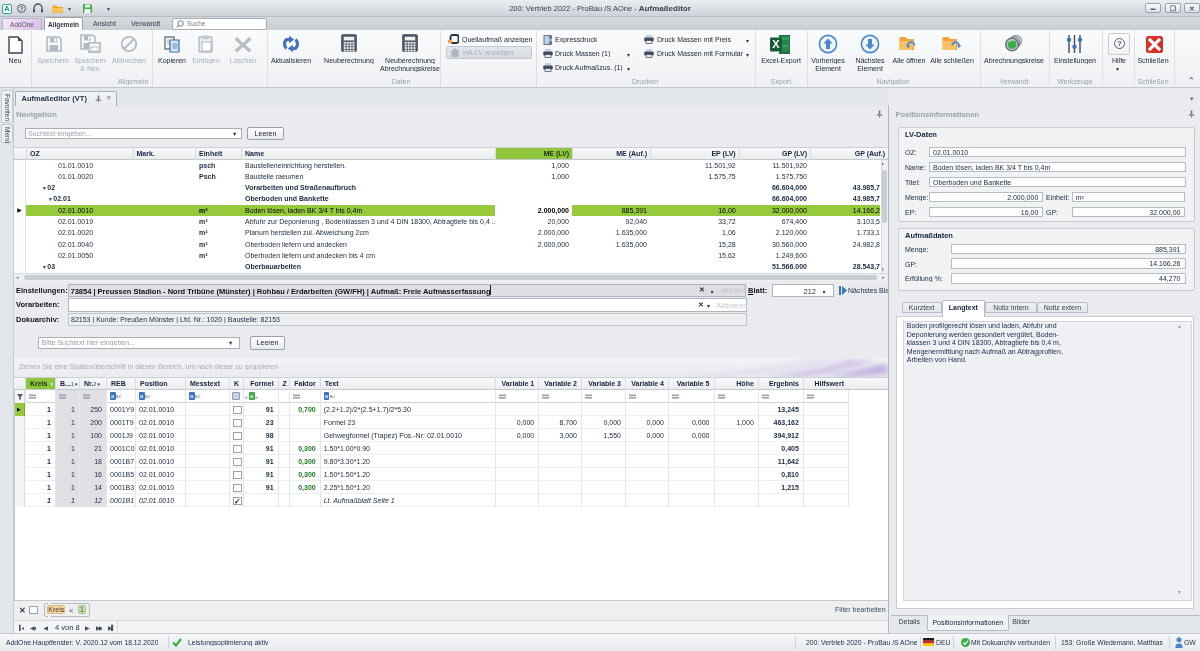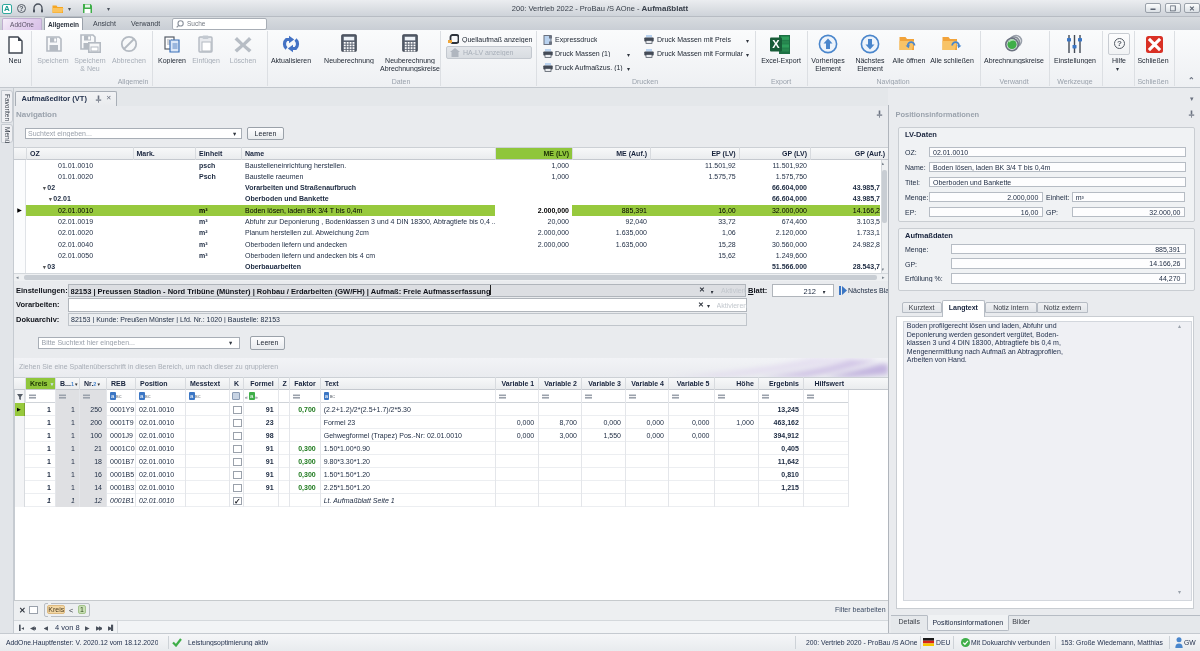--- a/index.html
+++ b/index.html
@@ -20,21 +20,21 @@
     <path d="M0.5 1.5 h4 l1 1.5 h5.5 v6 h-10.5 z" fill="#f5a623"></path>
     <path d="M0.5 4 h11 l-1.5 4.5 h-9.5 z" fill="#fbc35c"></path>
   </svg>
 <div class="abs nw" style="left:68px;top:5px;font-size:6px;color:#4a515c;">▾</div>
 <svg class="abs" style="left:83px;top:4px;" width="9" height="9" viewBox="0 0 9 9">
     <path d="M0 0 h7.5 L9 1.5 V9 H0 z" fill="#3fae49"></path>
     <rect x="2" y="0.5" width="5" height="3" fill="#e8f5e9"></rect>
     <rect x="1.5" y="5" width="6" height="4" fill="#fff"></rect>
   </svg>
 <div class="abs nw" style="left:107px;top:5px;font-size:6px;color:#4a515c;">▾</div>
-<div class="abs" style="left:0px;top:4px;width:1200px;text-align:center;color:#3a414c;"><span style="font-size:7.5px;">200: Vertrieb 2022 - ProBau /S AOne - </span><b style="font-size:8px;">Aufmaßblatt</b></div>
+<div class="abs" style="left:0px;top:4px;width:1200px;text-align:center;color:#3a414c;"><span style="font-size:7.5px;">200: Vertrieb 2022 - ProBau /S AOne - </span><b style="font-size:8px;">Aufmaßeditor</b></div>
 <div class="abs" style="left:1145px;top:3px;width:16px;height:10px;background:linear-gradient(#fbfcfd,#dbe0e5);border:1px solid #9aa1aa;border-radius:2px;color:#5b6472;font-size:5px;text-align:center;line-height:9px;font-weight:bold;">▬</div>
 <div class="abs" style="left:1165px;top:3px;width:16px;height:10px;background:linear-gradient(#fbfcfd,#dbe0e5);border:1px solid #9aa1aa;border-radius:2px;color:#5b6472;font-size:7px;text-align:center;line-height:9px;font-weight:bold;">❐</div>
 <div class="abs" style="left:1184px;top:3px;width:16px;height:10px;background:linear-gradient(#fbfcfd,#dbe0e5);border:1px solid #9aa1aa;border-radius:2px;color:#5b6472;font-size:7px;text-align:center;line-height:9px;font-weight:bold;">✕</div>
 <div class="abs" style="left:0px;top:17px;width:1200px;height:13px;background:linear-gradient(#d7dbdf,#c9ced5);"></div>
 <div class="abs" style="left:2px;top:17.5px;width:40px;height:12.5px;background:linear-gradient(135deg,#f6effa 0%,#e5d3ef 45%,#d7bfe7 100%);border:1px solid #c0aed0;border-bottom:none;border-radius:2px 2px 0 0;color:#5d5468;text-align:center;line-height:12px;font-size:6.5px;">AddOne</div>
 <div class="abs" style="left:44px;top:16.5px;width:39px;height:13.5px;background:#fff;border:1px solid #9aa1aa;border-bottom:none;border-radius:2px 2px 0 0;color:#2a313c;text-align:center;line-height:13px;font-size:6.5px;font-weight:bold;">Allgemein</div>
 <div class="abs nw" style="left:93px;top:19.5px;color:#3a414c;font-size:7px;">Ansicht</div>
 <div class="abs nw" style="left:131px;top:19.5px;color:#3a414c;font-size:7px;">Verwandt</div>
 <div class="abs" style="left:172px;top:17.5px;width:95px;height:12px;background:#fff;border:1px solid #a8aeb6;border-radius:2px;color:#757b84;font-size:6.5px;line-height:10px;padding-left:14px;">Suche</div>
 <svg class="abs" style="left:176px;top:20px;" width="8" height="8" viewBox="0 0 8 8">
@@ -404,21 +404,21 @@
 <div class="abs nw" style="left:881.5px;top:160px;font-size:5px;color:#7a828c;">▴</div>
 <div class="abs nw" style="left:881.5px;top:265.5px;font-size:5px;color:#7a828c;">▾</div>
 <div class="abs" style="left:881.5px;top:170px;width:5.5px;height:53px;background:#c8cdd3;border-radius:2px;"></div>
 <div class="abs" style="left:14px;top:272.5px;width:874px;height:8.5px;background:#eef0f2;border-top:1px solid #d4d8dc;"></div>
 <div class="abs nw" style="left:16px;top:273.5px;font-size:5px;color:#7a828c;">◂</div>
 <div class="abs nw" style="left:882px;top:273.5px;font-size:5px;color:#7a828c;">▸</div>
 <div class="abs" style="left:24px;top:274.5px;width:853px;height:5px;background:#c8cdd3;border-radius:2px;"></div>
 <div class="abs" style="left:14px;top:281px;width:874px;height:51px;background:#e9ebee;"></div>
 <div class="abs nw" style="left:16px;top:285.5px;font-weight:bold;color:#10131a;font-size:7.5px;">Einstellungen:</div>
 <div class="abs" style="left:67.5px;top:283.5px;width:678.5px;height:13.5px;background:#dcdee2;border:1px solid #b0b5bb;"></div>
-<div class="abs nw" style="left:70.5px;top:286.5px;font-weight:bold;color:#10131a;font-size:7.5px;">82153 | Preussen Stadion - Nord Tribüne (Münster) | Rohbau / Erdarbeiten (GW/FH) | Aufmaß: Freie Aufmasserfassung</div>
+<div class="abs nw" style="left:70.5px;top:286.5px;font-weight:bold;color:#10131a;font-size:7.5px;">73854 | Preussen Stadion - Nord Tribüne (Münster) | Rohbau / Erdarbeiten (GW/FH) | Aufmaß: Freie Aufmasserfassung</div>
 <div class="abs" style="left:489.5px;top:285px;width:1px;height:10px;background:#222;"></div>
 <div class="abs nw" style="left:699px;top:286px;font-size:7px;font-weight:bold;color:#30363f;">✕</div>
 <div class="abs nw" style="left:710.5px;top:287.5px;font-size:6px;color:#30363f;">▾</div>
 <div class="abs nw" style="left:721px;top:287px;color:#c2c7cd;font-size:7px;">Aktiviert</div>
 <div class="abs nw" style="left:748px;top:285.5px;font-weight:bold;color:#10131a;font-size:7.5px;"><u>B</u>latt:</div>
 <div class="abs" style="left:771.5px;top:283.5px;width:62.5px;height:13.5px;background:#fff;border:1px solid #b0b5bb;"></div>
 <div class="abs nw" style="left:790px;top:286.5px;color:#1b2940;font-size:7.5px;width:26px;text-align:right;">212</div>
 <div class="abs nw" style="left:822.5px;top:287.5px;font-size:6px;color:#30363f;">▾</div>
 <svg class="abs" style="left:839px;top:285.5px;" width="8" height="9" viewBox="0 0 8 9">
     <rect x="0" y="0" width="2" height="9" fill="#3b76c4"></rect>

